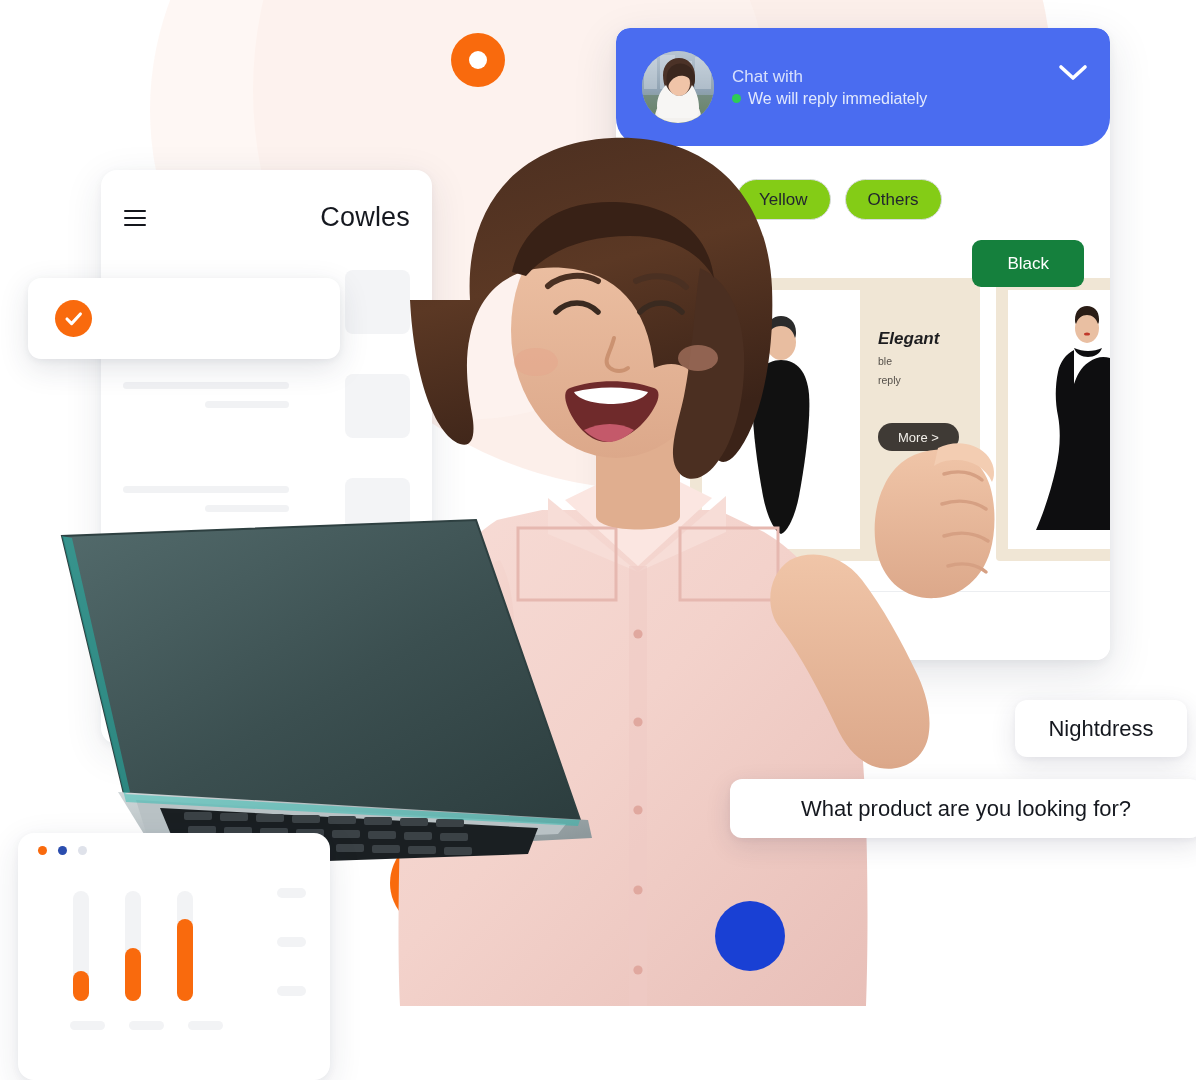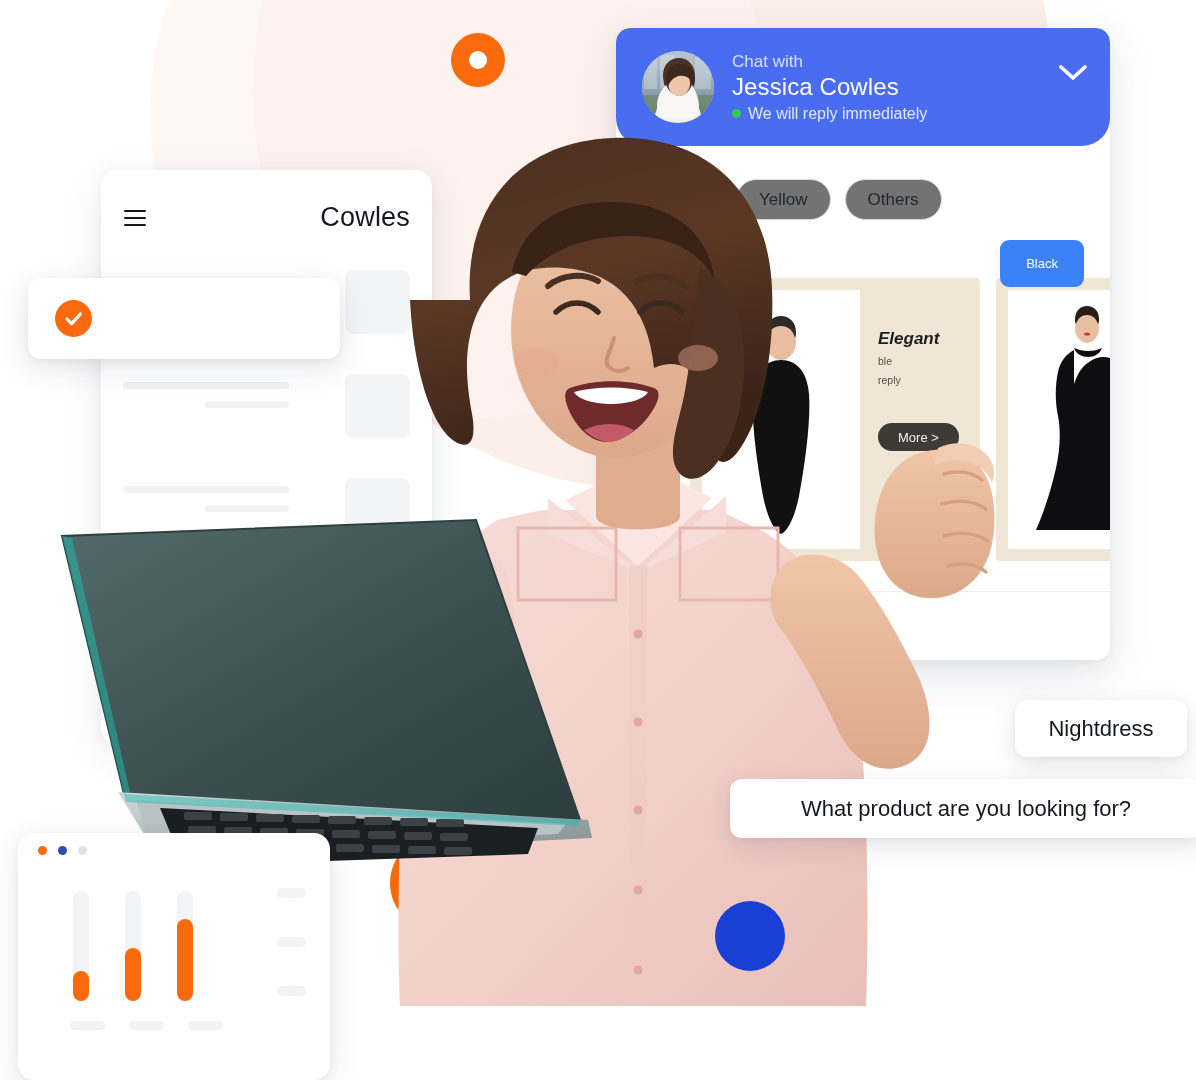--- a/index.html
+++ b/index.html
@@ -161,31 +161,31 @@
 
   
   .chip-row {
     position: absolute; left: 26px; top: 151px;
     display: flex; gap: 14px; z-index: 3;
   }
   .chip {
     height: 41px; padding: 0 22px;
     border: 1px solid #d9dbe0;
     border-radius: 21px;
-    background: #737373;
+    background: #84cc16;
     display: flex; align-items: center;
     font-size: 17px; color: #22262e;
   }
   .chip-active {
     position: absolute; right: 26px; top: 212px;
-    height: 47px; padding: 0 26px;
+    height: 47px; padding: 0 35px;
     border-radius: 9px;
-    background: #3b82f6;
+    background: #15803d;
     display: flex; align-items: center;
-    font-size: 13px; color: #ffffff;
+    font-size: 17px; color: #ffffff;
     z-index: 3;
   }
 
   
   .prod-row {
     position: absolute; left: 74px; top: 250px;
     display: flex; gap: 16px; z-index: 2;
   }
   .prod-card {
     width: 290px; height: 283px;
@@ -382,21 +382,20 @@
           <ellipse cx="36" cy="66" rx="23" ry="20" fill="#f3f1ee"></ellipse>
           <path d="M21 24c0-10 7-17 16-17s16 7 16 18c0 9-3 17-8 21-3 3-8 4-12 2-7-3-12-13-12-24z" fill="#4b3227"></path>
           <ellipse cx="37" cy="32" rx="11" ry="13" fill="#f0c4a8"></ellipse>
           <path d="M26 20c3-6 10-9 16-7 7 2 11 8 11 15 0 3-1 6-2 8-1-6-4-10-9-11-5-1-10 1-13 5-2 2-3 5-3 8-2-6-2-13 0-18z" fill="#3b271e"></path>
           <path d="M28 43c2 3 5 5 9 5s7-2 9-5c1 3-2 7-9 7s-10-4-9-7z" fill="#d9a287" opacity=".55"></path>
           <path d="M50 34c4 6 7 14 7 22 0 4-1 8-3 11H18c-2-4-3-8-3-12 0-9 4-16 9-21 3 7 9 11 13 11 5 0 10-4 13-11z" fill="#f7f6f4"></path>
         </svg>
       </div>
       <div class="chat-head-text">
         <div class="chat-with">Chat with</div>
-        <div class="chat-name">Jessica Cowles</div>
         <div class="chat-status">
           <span class="status-dot"></span>
           <span>We will reply immediately</span>
         </div>
       </div>
       <div class="chev">
         <svg width="30" height="18" viewBox="0 0 30 18" fill="none">
           <path d="M3 3 L15 14 L27 3" stroke="#ffffff" stroke-width="3.6" stroke-linecap="round" stroke-linejoin="round"></path>
         </svg>
       </div>

